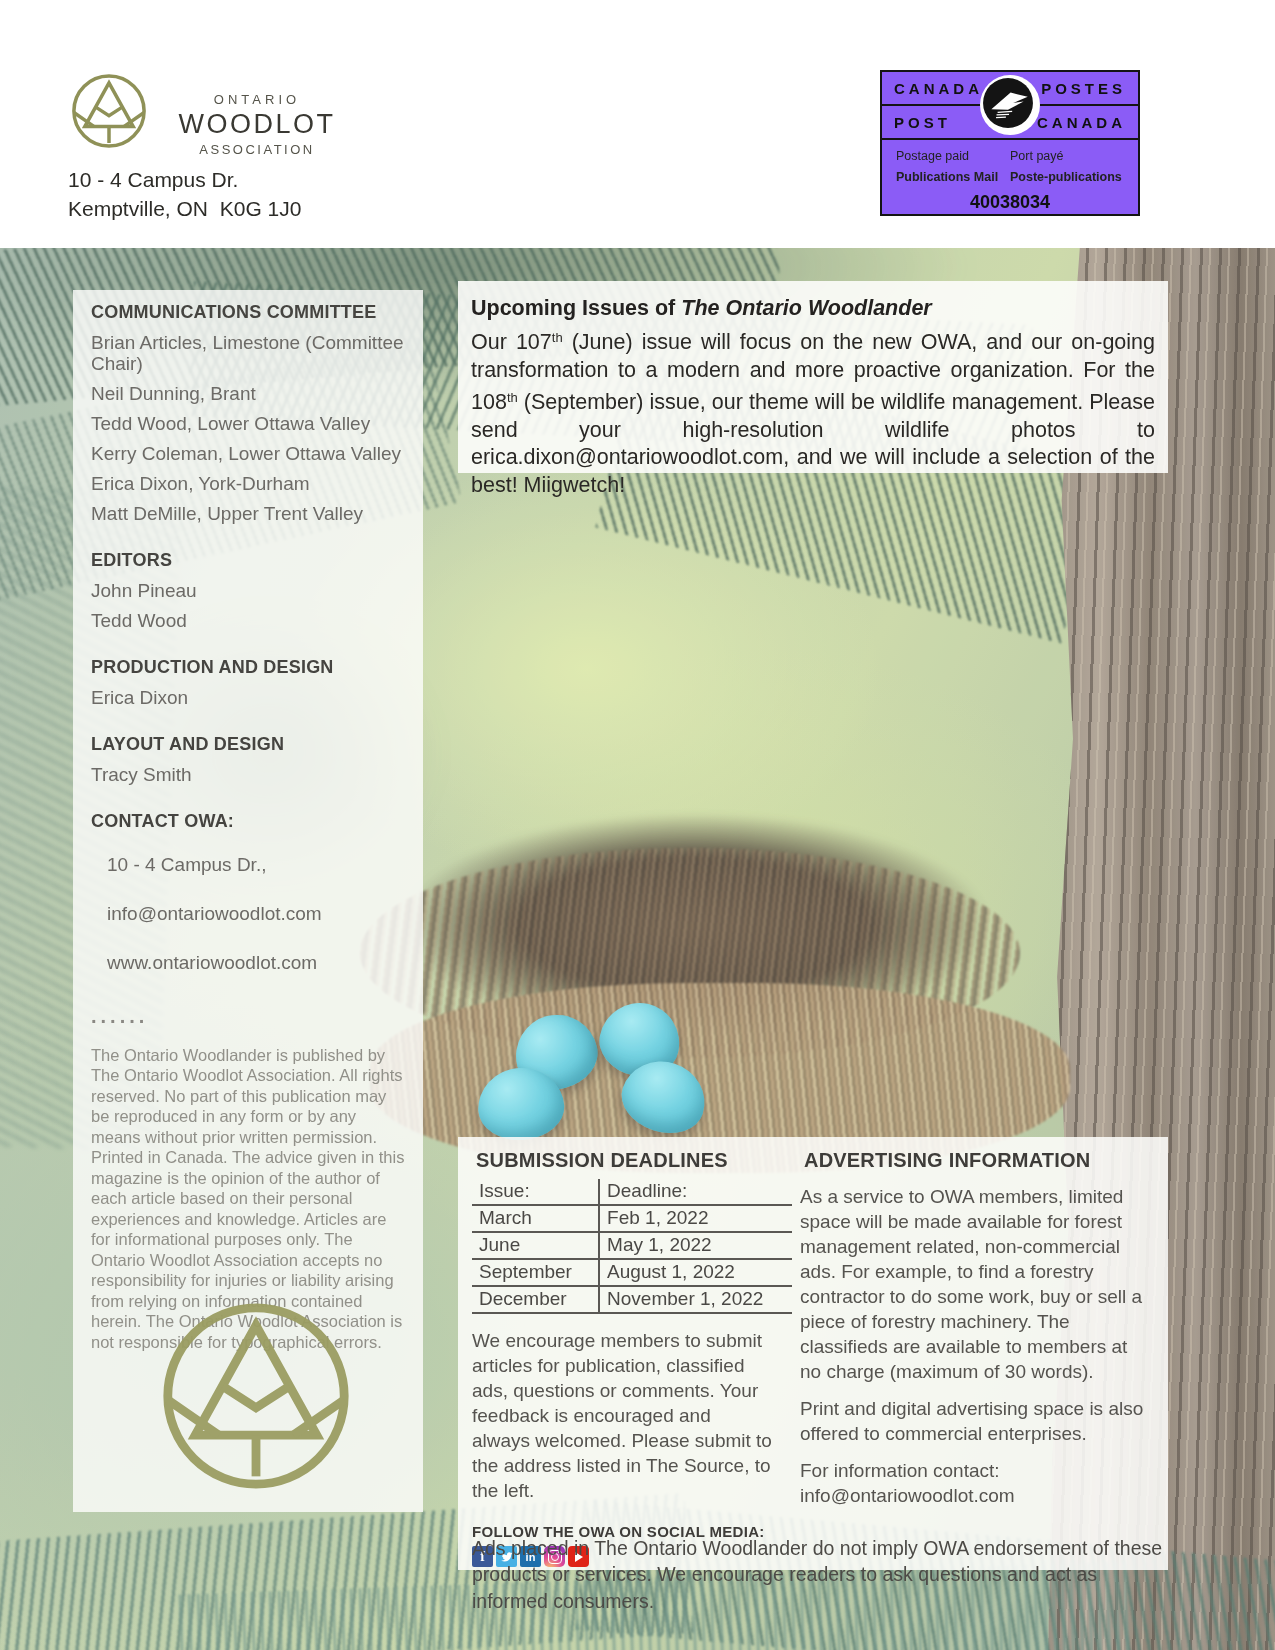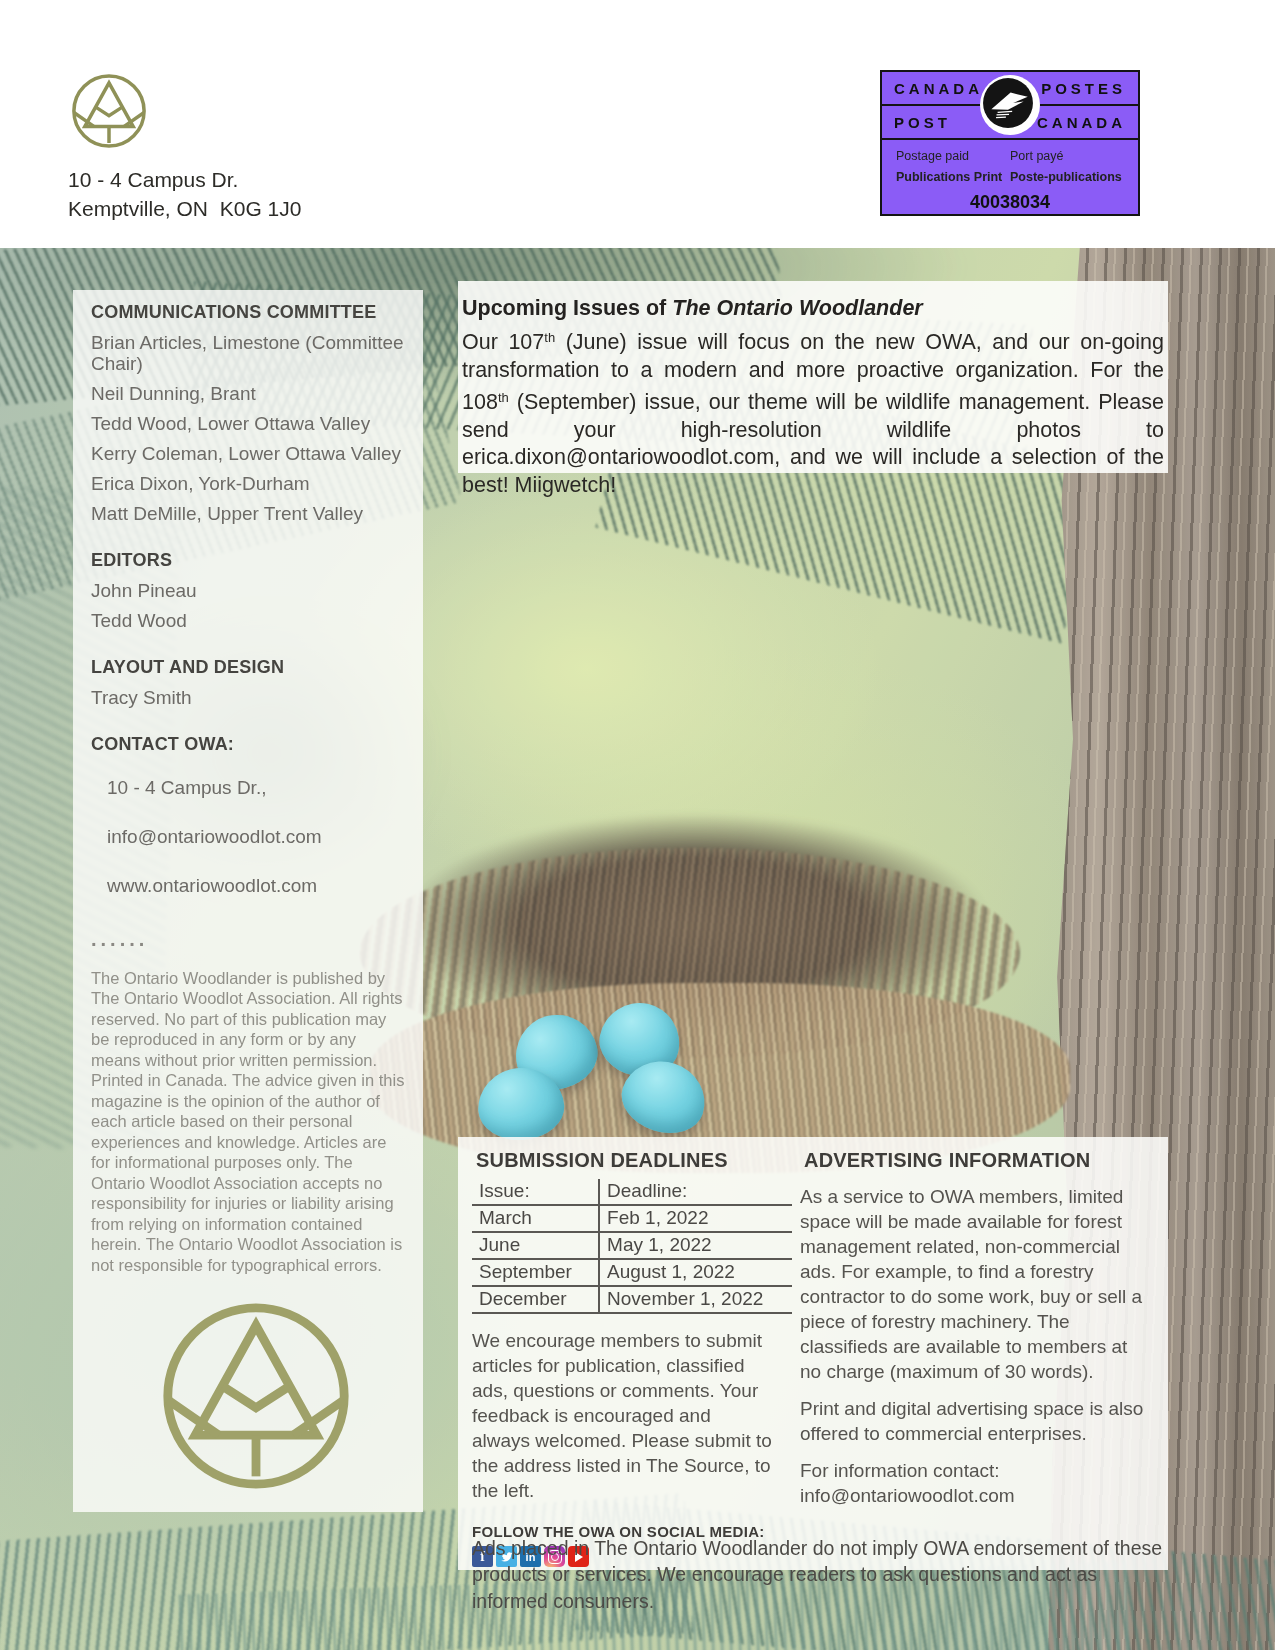--- a/index.html
+++ b/index.html
@@ -88,21 +88,21 @@
   .sb-sec{margin-bottom:26px;}
   .sb-head{font-size:18px;font-weight:bold;color:#454440;letter-spacing:.2px;margin:0 0 9px;}
   .sb-item{font-size:19px;color:#6c6a66;line-height:21px;margin:0 0 9px;}
   .sb-contact .sb-item{margin:16px;line-height:33px;}
   .sb-dots{font-size:20px;font-weight:bold;letter-spacing:4px;color:#8a8883;margin:6px 0 16px;}
   .sb-legal{font-size:16.5px;line-height:20.5px;color:#919089;width:316px;}
   .watermark{position:absolute;left:158px;top:1298px;width:196px;height:196px;opacity:.95;}
 
   
   .upcoming-panel{position:absolute;left:458px;top:281px;width:710px;height:192px;
-      background:rgba(253,253,251,.9);box-sizing:border-box;padding:15px 4px 0;}
+      background:rgba(253,253,251,.9);box-sizing:border-box;padding:15px 13px 0;}
   .up-head{font-size:21.5px;font-weight:bold;color:#242220;margin:0;}
   .up-head em{font-style:italic;}
   .up-body{margin:3px 0 0;font-size:21.5px;line-height:27.5px;text-align:justify;color:#2a2825;}
   .sup{font-size:13px;vertical-align:7px;}
 
   
   .bottom-panel{position:absolute;left:458px;top:1137px;width:710px;height:433px;
       background:rgba(253,253,251,.88);}
   .col-left{position:absolute;left:14px;top:8px;width:320px;}
   .col-right{position:absolute;left:342px;top:8px;width:352px;}
@@ -161,20 +161,25 @@
 
   <svg class="owa-logo" viewBox="0 0 100 100">
     <g fill="none" stroke="#8f9157" stroke-width="4.5" stroke-linejoin="miter">
       <circle cx="50" cy="50" r="45"></circle>
       <path d="M50 14 L81 70 L19 70 Z"></path>
       <path d="M33 45 L50 56 L67 45"></path>
       <path d="M5 52 L31 70 M95 52 L69 70"></path>
       <path d="M50 70 L50 91"></path>
     </g>
   </svg>
+  <div class="logo-text">
+    <div class="lt1">ONTARIO</div>
+    <div class="lt2">WOODLOT</div>
+    <div class="lt3">ASSOCIATION</div>
+  </div>
   <div class="addr">
     <div>10 - 4 Campus Dr.</div>
     <div>Kemptville, ON&nbsp; K0G 1J0</div>
   </div>
 
   <div class="indicia">
     <div class="ind-row r1">
       <span>CANADA</span>
       <span>POSTES</span>
     </div>
@@ -188,41 +193,45 @@
         <path d="M18,62 L55,30 L88,38 L60,50 L80,47 L50,63 Z" fill="#fff"></path>
         <path d="M30,68 L58,66 M28,73 L52,72 M27,78 L46,77" stroke="#fff" stroke-width="2.5" fill="none"></path>
       </svg>
     </div>
     <div class="ind-details">
       <div class="ind-line">
         <span>Postage paid</span>
         <span>Port payé</span>
       </div>
       <div class="ind-line bold">
-        <span>Publications Print</span>
+        <span>Publications Mail</span>
         <span>Poste-publications</span>
       </div>
       <div class="ind-number">40038034</div>
     </div>
   </div>
 
   <aside class="sidebar-panel">
     <div class="sb-sec">
       <h3 class="sb-head">COMMUNICATIONS COMMITTEE</h3>
       <p class="sb-item">Brian Articles, Limestone (Committee Chair)</p>
       <p class="sb-item">Neil Dunning, Brant</p>
       <p class="sb-item">Tedd Wood, Lower Ottawa Valley</p>
       <p class="sb-item">Kerry Coleman, Lower Ottawa Valley</p>
       <p class="sb-item">Erica Dixon, York-Durham</p>
       <p class="sb-item">Matt DeMille, Upper Trent Valley</p>
     </div>
     <div class="sb-sec">
       <h3 class="sb-head">EDITORS</h3>
       <p class="sb-item">John Pineau</p>
       <p class="sb-item">Tedd Wood</p>
+    </div>
+    <div class="sb-sec">
+      <h3 class="sb-head">PRODUCTION AND DESIGN</h3>
+      <p class="sb-item">Erica Dixon</p>
     </div>
     <div class="sb-sec">
       <h3 class="sb-head">LAYOUT AND DESIGN</h3>
       <p class="sb-item">Tracy Smith</p>
     </div>
     <div class="sb-sec sb-contact">
       <h3 class="sb-head">CONTACT OWA:</h3>
       <p class="sb-item">10 - 4 Campus Dr.,</p>
       <p class="sb-item">info@ontariowoodlot.com</p>
       <p class="sb-item">www.ontariowoodlot.com</p>

